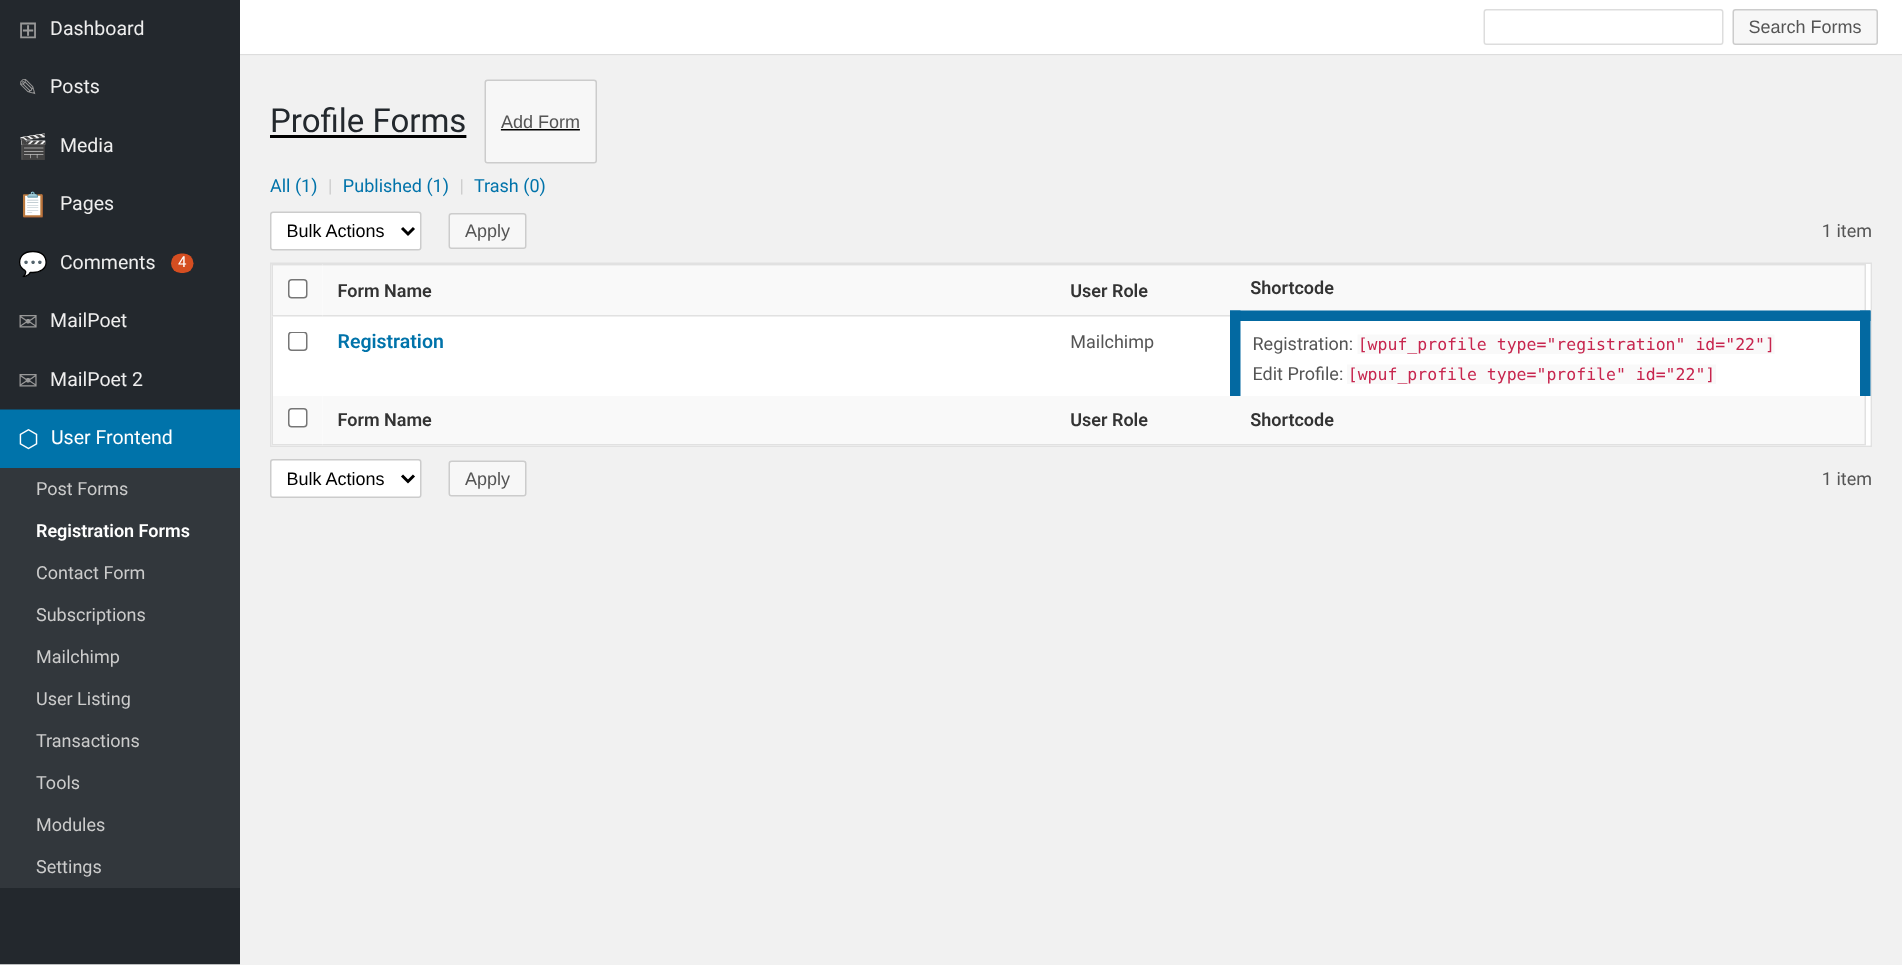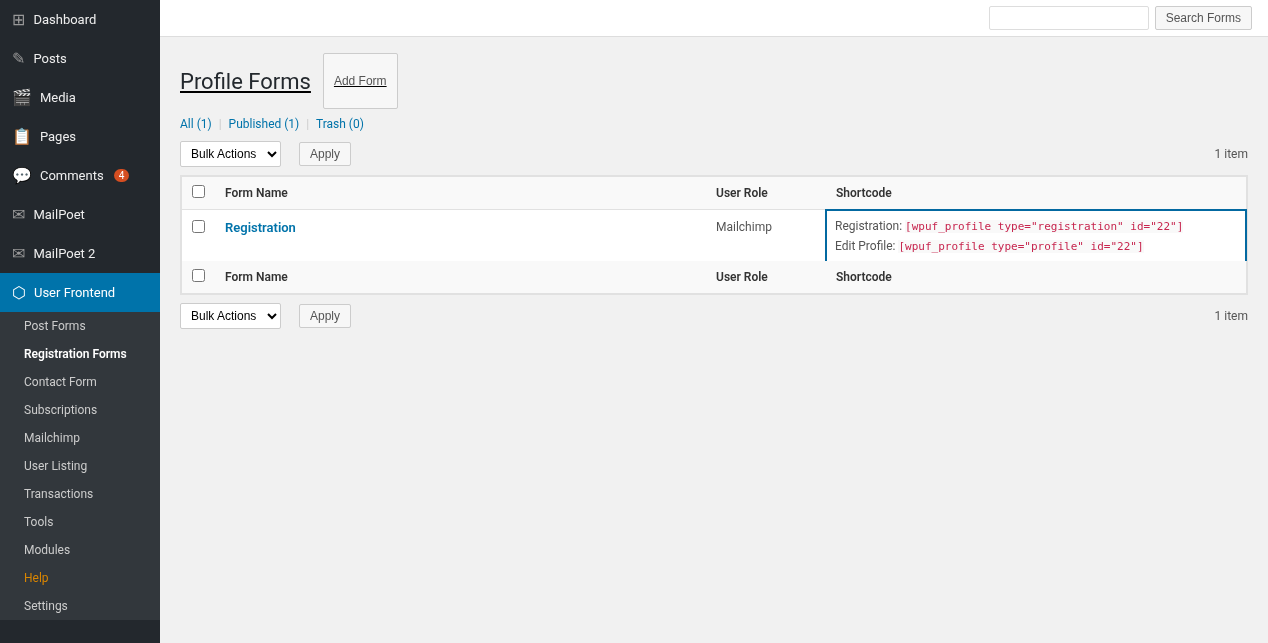--- a/index.html
+++ b/index.html
@@ -177,21 +177,21 @@
     }
     .forms-table tr:last-child td { border-bottom: none; margin-top: 40px; }
     .form-name-link {
       color: #0073aa;
       text-decoration: none;
       font-weight: 600;
       font-size: 13px;
     }
 
     .shortcode-cell {
-      border: 2px solid #0369a1;
+      border: 7px solid #0369a1;
       border-radius: 2px;
       padding: 8px !important;
     }
     .shortcode-row {
       margin-bottom: 6px;
       font-size: 12px;
       color: #555;
     }
     .shortcode-row:last-child { margin-bottom: 0; }
     .shortcode-label { color: #555; }
@@ -275,21 +275,20 @@
   <div class="sidebar-sub">
     <span class="sidebar-sub-item">Post Forms</span>
     <span class="sidebar-sub-item active">Registration Forms</span>
     <span class="sidebar-sub-item">Contact Form</span>
     <span class="sidebar-sub-item">Subscriptions</span>
     <span class="sidebar-sub-item">Mailchimp</span>
     <span class="sidebar-sub-item">User Listing</span>
     <span class="sidebar-sub-item">Transactions</span>
     <span class="sidebar-sub-item">Tools</span>
     <span class="sidebar-sub-item">Modules</span>
-    <span class="sidebar-sub-item help">Help</span>
     <span class="sidebar-sub-item">Settings</span>
   </div>
 </div>
 
 <div id="main">
 
   <div id="topbar">
     <div class="topbar-right">
       <input type="text" class="search-input" value="" style="">
       <button class="search-btn">Search Forms</button>

